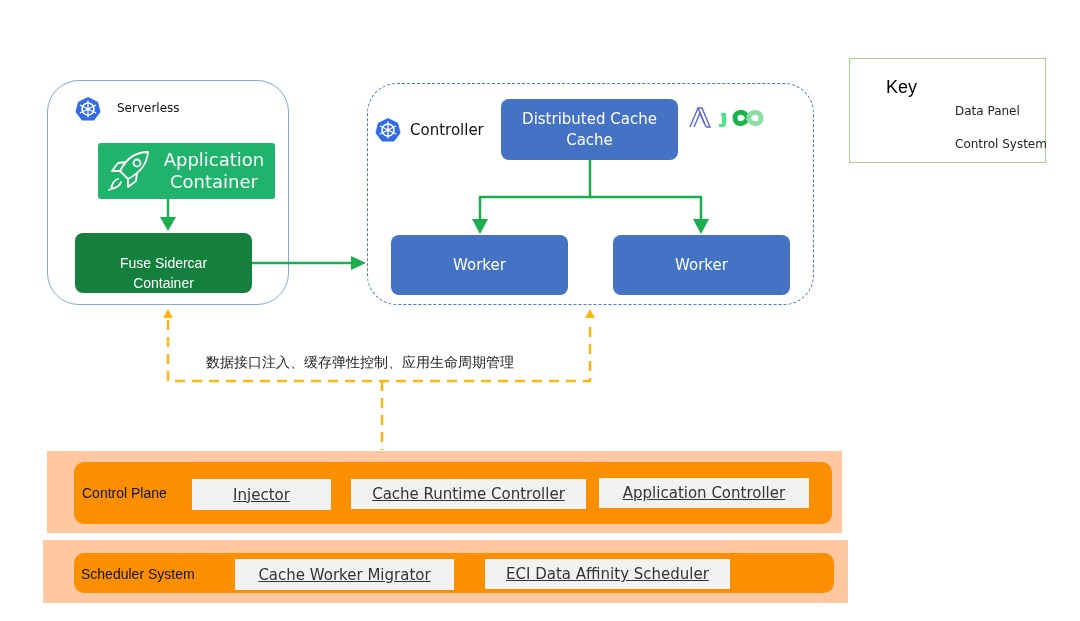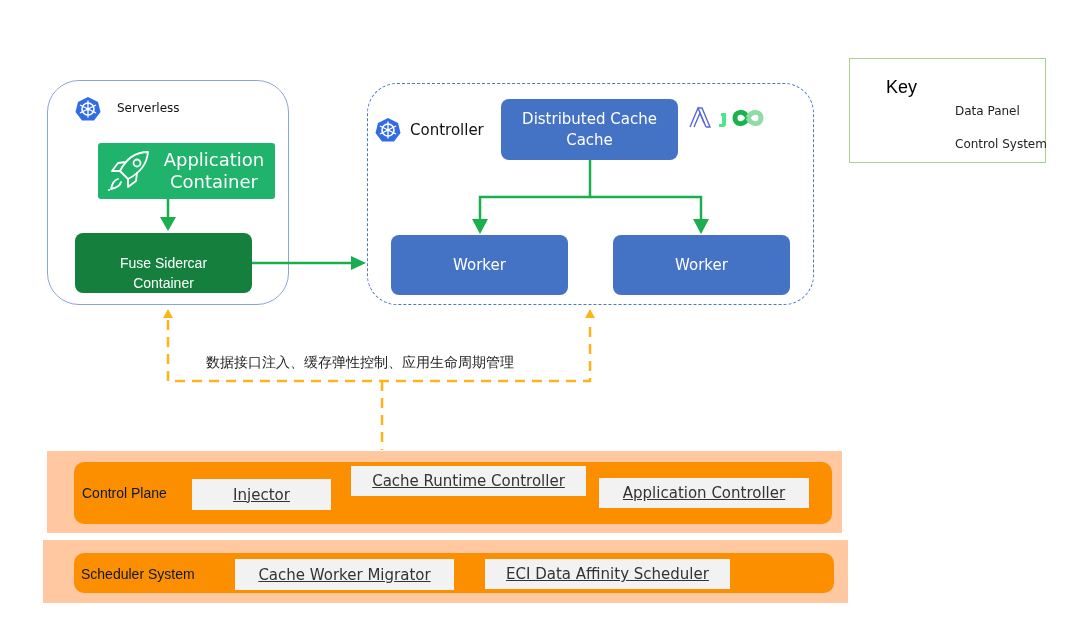--- a/index.html
+++ b/index.html
@@ -153,20 +153,20 @@
 
 <div class="abs key-box"></div>
 <div class="abs key-title">Key</div>
 <div class="abs key-label" style="left:955px;top:104px">Data Panel</div>
 <div class="abs key-label" style="left:955px;top:137px">Control System</div>
 
 <div class="abs band band-cp"></div>
 <div class="abs bar bar-cp"></div>
 <div class="abs bar-label" style="left:82px;top:485px">Control Plane</div>
 <div class="abs chip" style="left:192px;top:479px;width:139px;height:31px">Injector</div>
-<div class="abs chip" style="left:351px;top:466px;width:235px;height:30px">Cache Runtime Controller</div>
+<div class="abs chip" style="left:351px;top:479px;width:235px;height:30px">Cache Runtime Controller</div>
 <div class="abs chip" style="left:599px;top:478px;width:210px;height:30px">Application Controller</div>
 
 <div class="abs band band-ss"></div>
 <div class="abs bar bar-ss"></div>
 <div class="abs bar-label" style="left:81px;top:566px">Scheduler System</div>
 <div class="abs chip" style="left:235px;top:559px;width:219px;height:31px">Cache Worker Migrator</div>
 <div class="abs chip" style="left:485px;top:559px;width:245px;height:30px">ECI Data Affinity Scheduler</div>
 
 </body></html>

